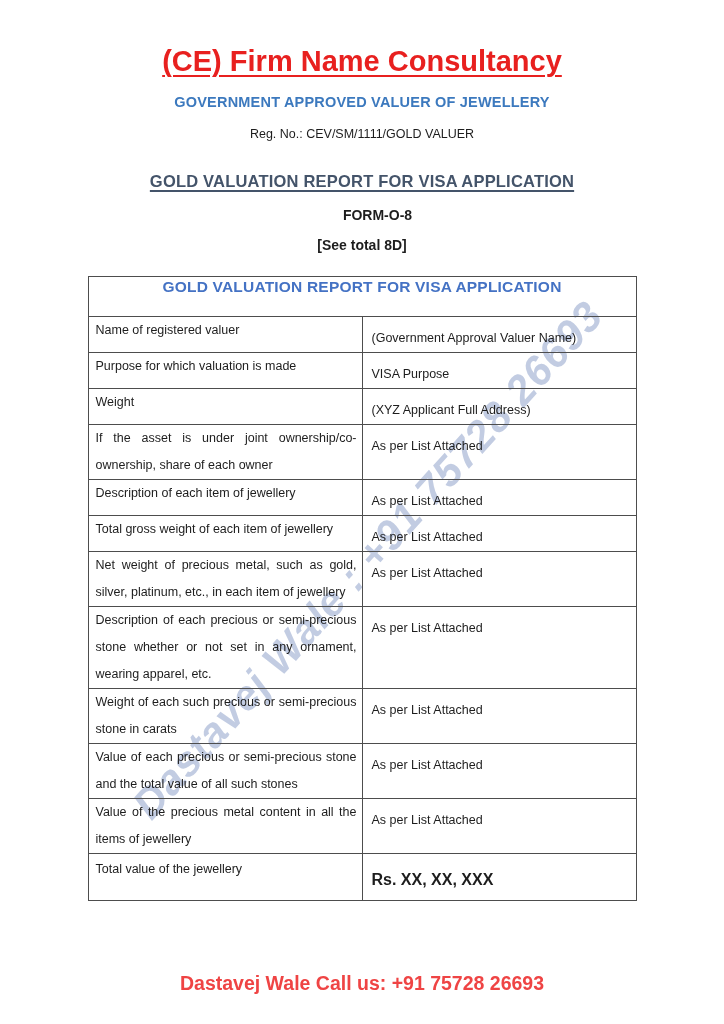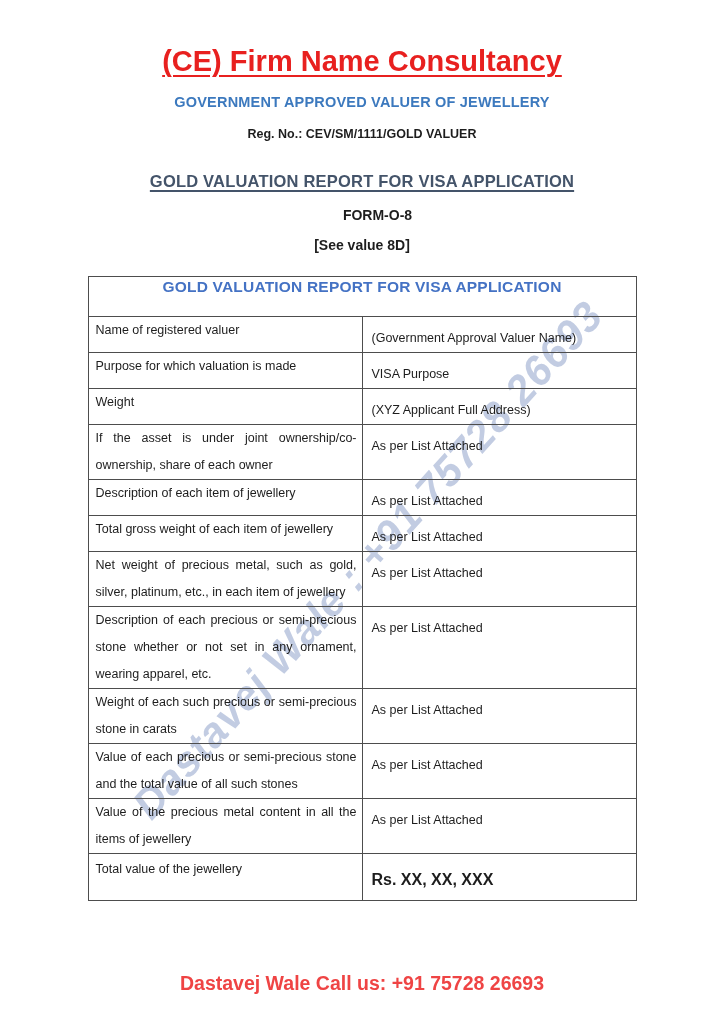--- a/index.html
+++ b/index.html
@@ -28,21 +28,21 @@
   .subtitle {
     margin-top: 16px;
     font-size: 14.5px;
     font-weight: bold;
     color: #3c79be;
     letter-spacing: 0.2px;
   }
   .reg-no {
     margin-top: 17px;
     font-size: 12.5px;
-    font-weight: bold;
+    font-weight: normal;
     color: #1d1d1d;
   }
   .doc-title {
     margin-top: 31px;
     font-size: 16.5px;
     font-weight: bold;
     color: #44546a;
     text-decoration: underline;
     text-decoration-thickness: 1.5px;
     text-underline-offset: 3px;
@@ -133,21 +133,21 @@
 <div class="page">
 
   <div class="watermark">Dastavej Wale : +91 75728 26693</div>
 
   <div class="firm-name center">(CE) Firm Name Consultancy</div>
   <div class="subtitle center">GOVERNMENT APPROVED VALUER OF JEWELLERY</div>
   <div class="reg-no center">Reg. No.: CEV/SM/1111/GOLD VALUER</div>
 
   <div class="doc-title center">GOLD VALUATION REPORT FOR VISA APPLICATION</div>
   <div class="form-no center">FORM-O-8</div>
-  <div class="rule-ref center">[See value 8D]</div>
+  <div class="rule-ref center">[See total 8D]</div>
 
   <table class="report">
     <tbody>
       <tr>
         <th class="table-title" colspan="2">GOLD VALUATION REPORT FOR VISA APPLICATION</th>
       </tr>
       <tr>
         <td class="cell-label">Name of registered valuer</td>
         <td class="cell-value">(Government Approval Valuer Name)</td>
       </tr>

